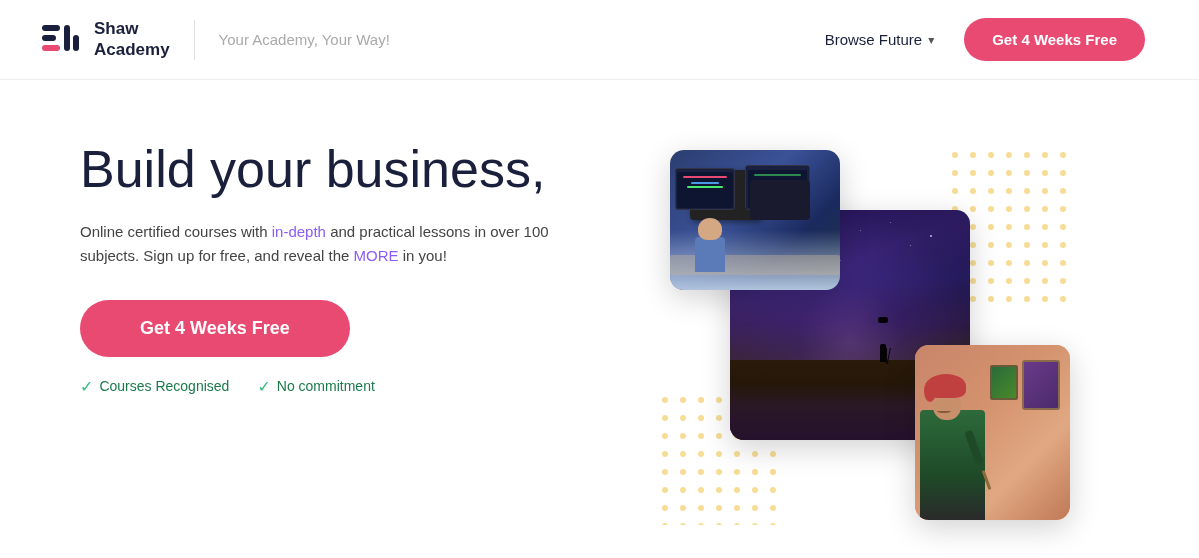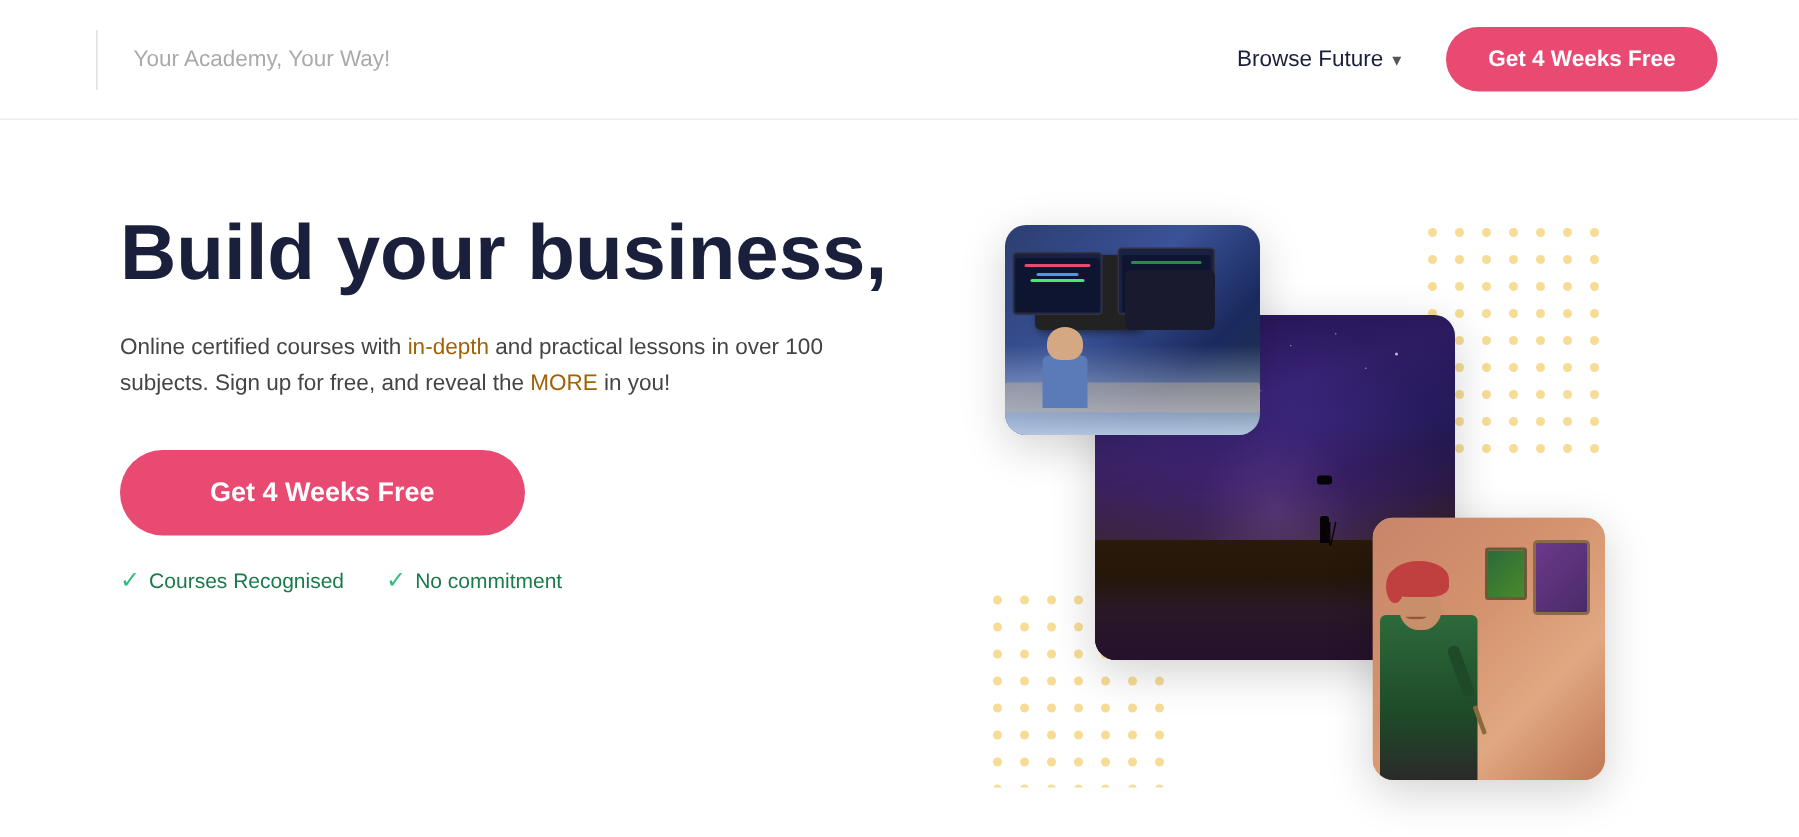--- a/index.html
+++ b/index.html
@@ -96,34 +96,34 @@
     }
 
     
     .hero-left {
       flex: 1;
       padding-top: 20px;
       max-width: 560px;
     }
     .hero-title {
       font-size: 52px;
-      font-weight: 700;
+      font-weight: 400;
       color: #1a1f3c;
       line-height: 1.15;
       margin-bottom: 20px;
     }
     .hero-subtitle {
       font-size: 15px;
       color: #444;
       line-height: 1.6;
       margin-bottom: 32px;
       max-width: 480px;
     }
     .hero-subtitle .highlight {
-      color: #a16207;
+      color: #8b5cf6;
     }
     .btn-hero-free {
       background: #e84a72;
       color: #fff;
       border: none;
       border-radius: 30px;
       padding: 18px 60px;
       font-size: 18px;
       font-weight: 700;
       cursor: pointer;
@@ -275,20 +275,33 @@
       border-radius: 4px;
     }
 
     
     .dots svg { width: 100%; height: 100%; }
   </style>
 </head>
 <body>
 
 <header class="header">
+  <div class="logo-area">
+    <svg class="logo-icon" viewBox="0 0 42 42" fill="none" xmlns="http://www.w3.org/2000/svg">
+      <rect x="2" y="6" width="18" height="6" rx="3" fill="#1a1f3c"></rect>
+      <rect x="2" y="16" width="14" height="6" rx="3" fill="#1a1f3c"></rect>
+      <rect x="2" y="26" width="18" height="6" rx="3" fill="#e84a72"></rect>
+      <rect x="24" y="6" width="6" height="26" rx="3" fill="#1a1f3c"></rect>
+      <rect x="33" y="16" width="6" height="16" rx="3" fill="#1a1f3c"></rect>
+    </svg>
+    <span class="logo-text">
+      <span>Shaw</span><br>
+      <span>Academy</span>
+    </span>
+  </div>
   <div class="header-divider"></div>
   <span class="tagline">Your Academy, Your Way!</span>
   <div class="nav-browse">
     <span>Browse Future</span>
     <span class="chevron">▾</span>
   </div>
   <button class="btn-free">Get 4 Weeks Free</button>
 </header>
 
 <main class="main">

